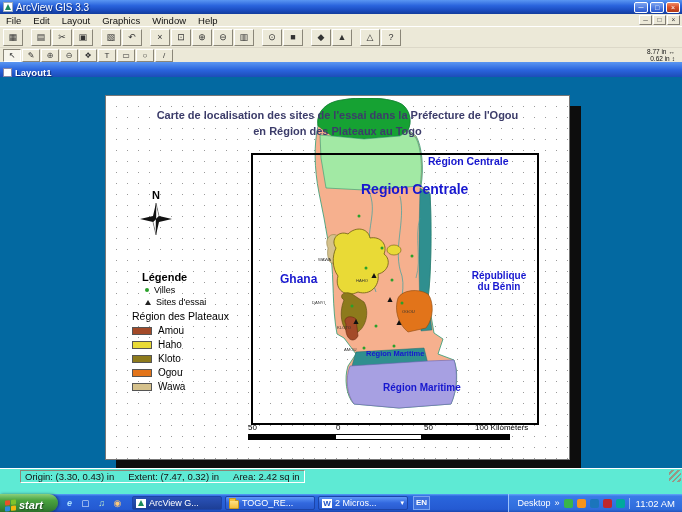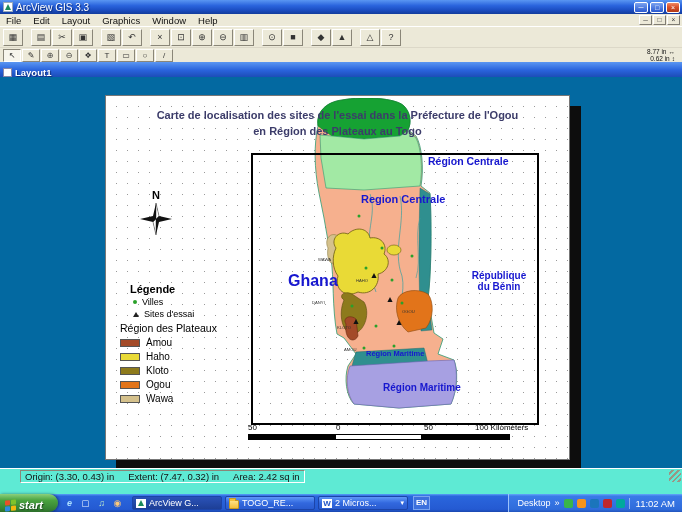--- a/index.html
+++ b/index.html
@@ -44,29 +44,29 @@
 
 .workspace{position:absolute;top:77px;left:0;width:100%;height:391px;background:#0369a1;overflow:hidden;}
 .page{position:absolute;left:105px;top:18px;width:465px;height:365px;background:#fff;border:1px solid #777;
  box-shadow:11px 11px 0 #0d0d0d;
  background-image:radial-gradient(circle,#9a9a9a 0.6px,transparent 0.9px);background-size:11px 11px;background-position:5px 5px;}
 .map-title{position:absolute;left:0;top:11px;width:100%;text-align:center;font-size:11px;line-height:16px;font-weight:bold;color:#3c3c6a;z-index:4;}
 .frame{position:absolute;left:145px;top:57px;width:288px;height:272px;border:2px solid #000;z-index:5;}
 .mapsvg{position:absolute;left:198px;top:2px;z-index:2;}
 .lbl{position:absolute;color:#1717cf;font-weight:bold;z-index:6;white-space:nowrap;}
 #lbl-rc{left:322px;top:59px;font-size:10.5px;}
-#lbl-rcs{left:255px;top:97px;font-size:11px;}
-#lbl-ghana{left:182px;top:176px;font-size:16px;}
+#lbl-rcs{left:255px;top:85px;font-size:14px;}
+#lbl-ghana{left:174px;top:176px;font-size:12px;}
 #lbl-benin{left:358px;top:174px;font-size:10px;width:70px;text-align:center;line-height:11px;white-space:normal;}
 #lbl-rms{left:260px;top:253px;font-size:7.5px;}
 #lbl-rm{left:277px;top:286px;font-size:10px;}
 .north{position:absolute;left:30px;top:93px;width:40px;text-align:center;z-index:3;}
 .north-n{font-size:11px;font-weight:bold;color:#000;}
 
-.legend{position:absolute;left:14px;top:175px;z-index:3;color:#000;margin-top:12px;}
+.legend{position:absolute;left:26px;top:175px;z-index:3;color:#000;}
 .legend-title{font-size:11px;font-weight:bold;margin-left:10px;}
 .legend-row{display:flex;align-items:center;gap:5px;margin-top:2px;margin-left:13px;font-size:9px;}
 .marker-dot{width:4px;height:4px;background:#2aa12a;border-radius:50%;flex:none;}
 .marker-tri{width:0;height:0;border-left:3px solid transparent;border-right:3px solid transparent;border-bottom:5px solid #222;flex:none;}
 .legend-sub{font-size:10.5px;margin-top:3px;}
 .legend-item{display:flex;align-items:center;gap:6px;margin-top:3px;font-size:10px;}
 .swatch{width:20px;height:8px;border:1px solid #555;flex:none;}
 
 .scalebar{position:absolute;left:140px;top:327px;width:300px;height:24px;z-index:6;font-size:8px;color:#000;}
 .sb-tick{position:absolute;top:0;white-space:nowrap;}

